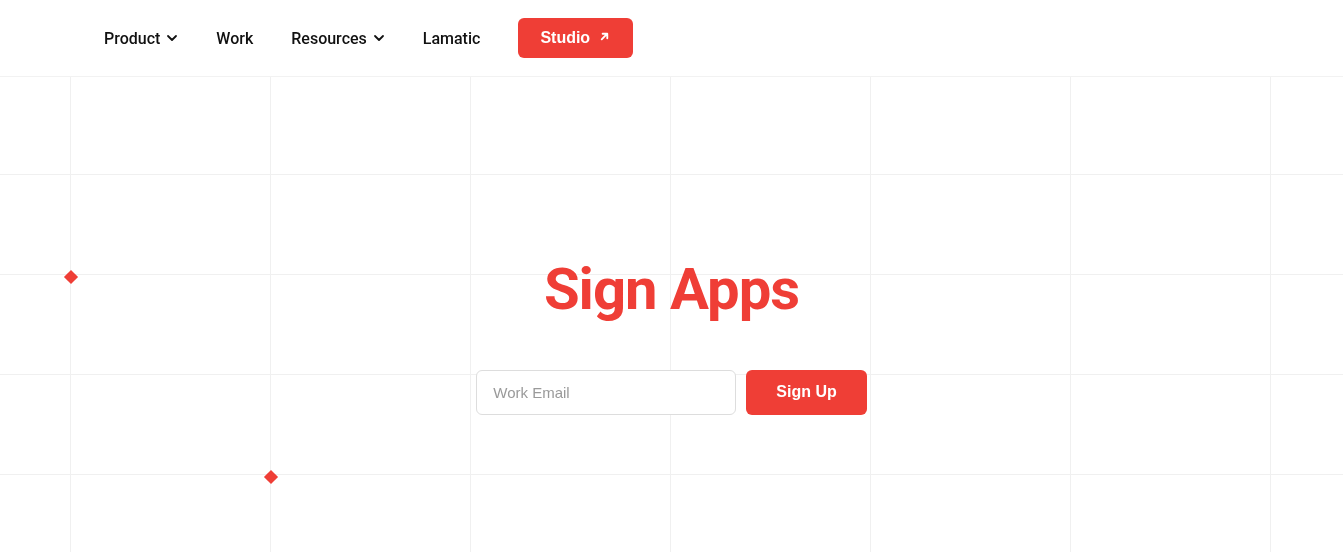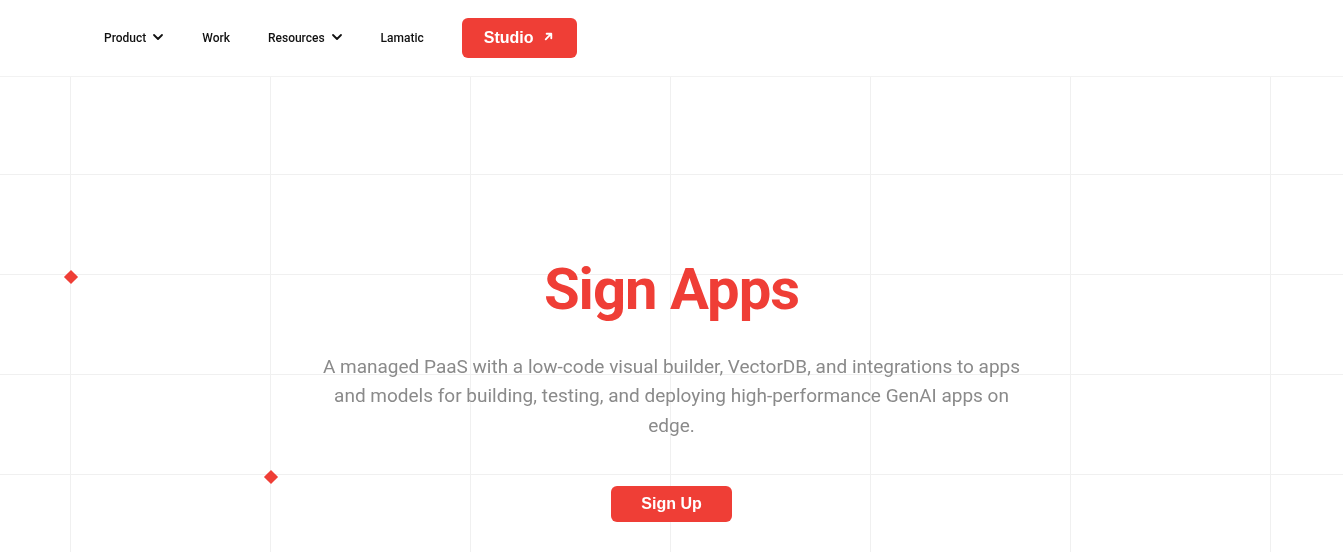--- a/index.html
+++ b/index.html
@@ -64,21 +64,21 @@
 .logo-text .dot { color: #111; }
 .nav {
   display: flex;
   align-items: center;
   gap: 38px;
 }
 .nav-item {
   display: flex;
   align-items: center;
   gap: 6px;
-  font-size: 12px;
+  font-size: 16px;
   font-weight: 500;
   color: #111;
   cursor: pointer;
   text-align: right;
 }
 .chevron {
   display: inline-block;
 }
 .studio-btn {
   background: #ef3e36;
@@ -180,17 +180,17 @@
       </span>
     </button>
   </nav>
 </header>
 
 <section class="hero">
   <h1 class="hero-title">
     <br>
     <span>Sign Apps</span>
   </h1>
-  <p class="hero-sub">A managed PaaS with a low-code visual builder, VectorDB, and integrations to apps and models for building, testing, and deploying high-performance GenAI apps on edge.</p>
   <div class="signup-row">
+    <input class="email-input" type="email" placeholder="Work Email" style="">
     <button class="signup-btn">Sign Up</button>
   </div>
 </section>
 
 </body></html>

